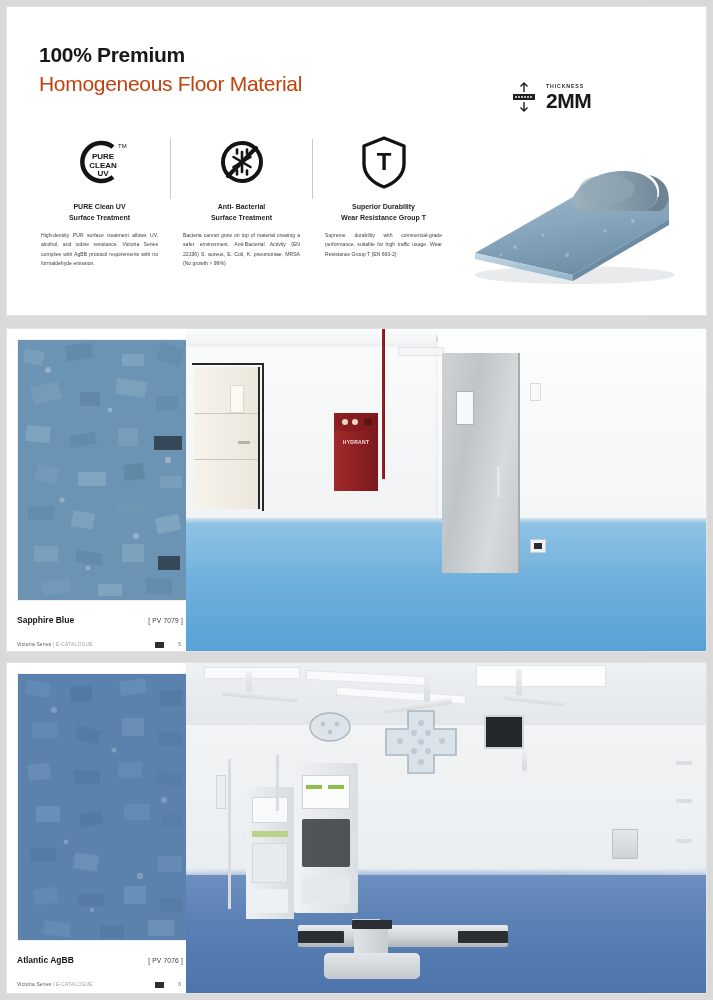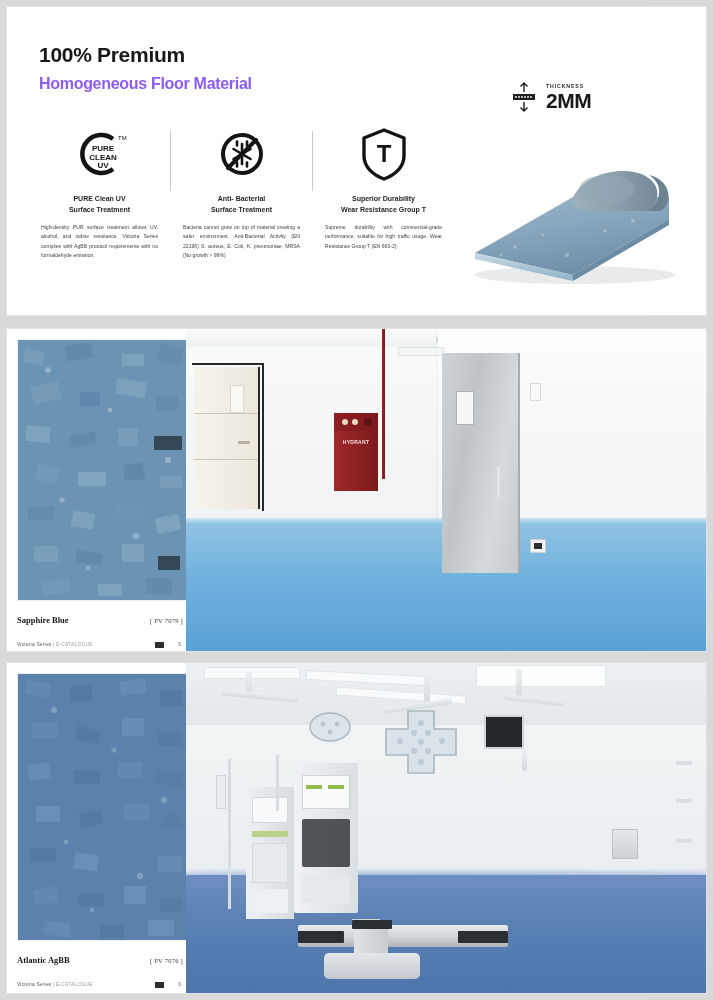--- a/index.html
+++ b/index.html
@@ -15,36 +15,36 @@
   .panel-features {
     position: absolute; left: 6px; top: 6px; width: 701px; height: 310px;
     background: #ffffff; border: 1px solid #e3e3e3;
   }
   .headline { position: absolute; left: 32px; top: 34px; }
   .headline .l1 {
     font-size: 21px; font-weight: bold; color: #16181a; letter-spacing: -0.3px;
     line-height: 28px; white-space: nowrap;
   }
   .headline .l2 {
-    font-size: 16px; font-weight: bold; color: #8b5cf6; letter-spacing: -0.3px;
+    font-size: 21px; font-weight: normal; color: #c2410c; letter-spacing: -0.3px;
     line-height: 30px; white-space: nowrap;
   }
 
   
   .thickness { position: absolute; left: 504px; top: 74px; display: flex; align-items: center; gap: 9px; }
   .thk-icon { width: 26px; height: 32px; position: relative; }
   .thk-text .label {
     font-size: 5.2px; font-weight: bold; letter-spacing: 0.9px; color: #2a2c2e; line-height: 7px;
   }
   .thk-text .value {
     font-size: 21px; font-weight: bold; color: #16181a; letter-spacing: -0.4px; line-height: 22px;
   }
 
   
-  .features { position: absolute; left: 26px; top: 116px; width: 425px; display: flex; }
+  .features { position: absolute; left: 26px; top: 124px; width: 425px; display: flex; }
   .feat { width: 133px; position: relative; padding: 0 6px; }
   .feat-sep { width: 1px; background: #c9c9c9; height: 60px; margin: 8px 4px 0 4px; }
   .feat-icon { height: 62px; display: flex; align-items: center; justify-content: center; }
   .feat-title {
     text-align: center; font-size: 7px; font-weight: bold; color: #1d1f21;
     line-height: 11px; margin-top: 8px;
   }
   .feat-body {
     margin-top: 8px; font-size: 5.1px; color: #3c3e40; line-height: 9.4px;
     text-align: justify; padding: 0 2px;
@@ -64,21 +64,20 @@
   .swatch-col { position: absolute; left: 10px; top: 10px; width: 172px; }
   .swatch {
     width: 172px; height: 262px; position: relative; overflow: hidden;
     border: 1px solid rgba(0,0,0,0.06);
   }
   #panel-atlantic .swatch { height: 268px; }
   .swatch-name {
     margin-top: 14px; font-size: 8.5px; font-weight: bold; color: #15171a;
     display: flex; justify-content: space-between; align-items: baseline;
     padding-right: 6px;
-    font-family: Liberation Serif, serif;
   }
   .swatch-code { font-size: 6.6px; font-weight: normal; color: #3a3c3f; letter-spacing: 0.2px; }
   .swatch-meta {
     margin-top: 10px; display: flex; justify-content: space-between; align-items: center;
     padding-right: 8px; border-top: 0;
   }
   .meta-left { font-size: 4.9px; color: #55585c; letter-spacing: 0.2px; }
   .meta-left .cat { color: #9a9da1; }
   .meta-right { display: flex; align-items: center; gap: 14px; }
   .page-num { font-size: 5px; color: #6b6e72; }

